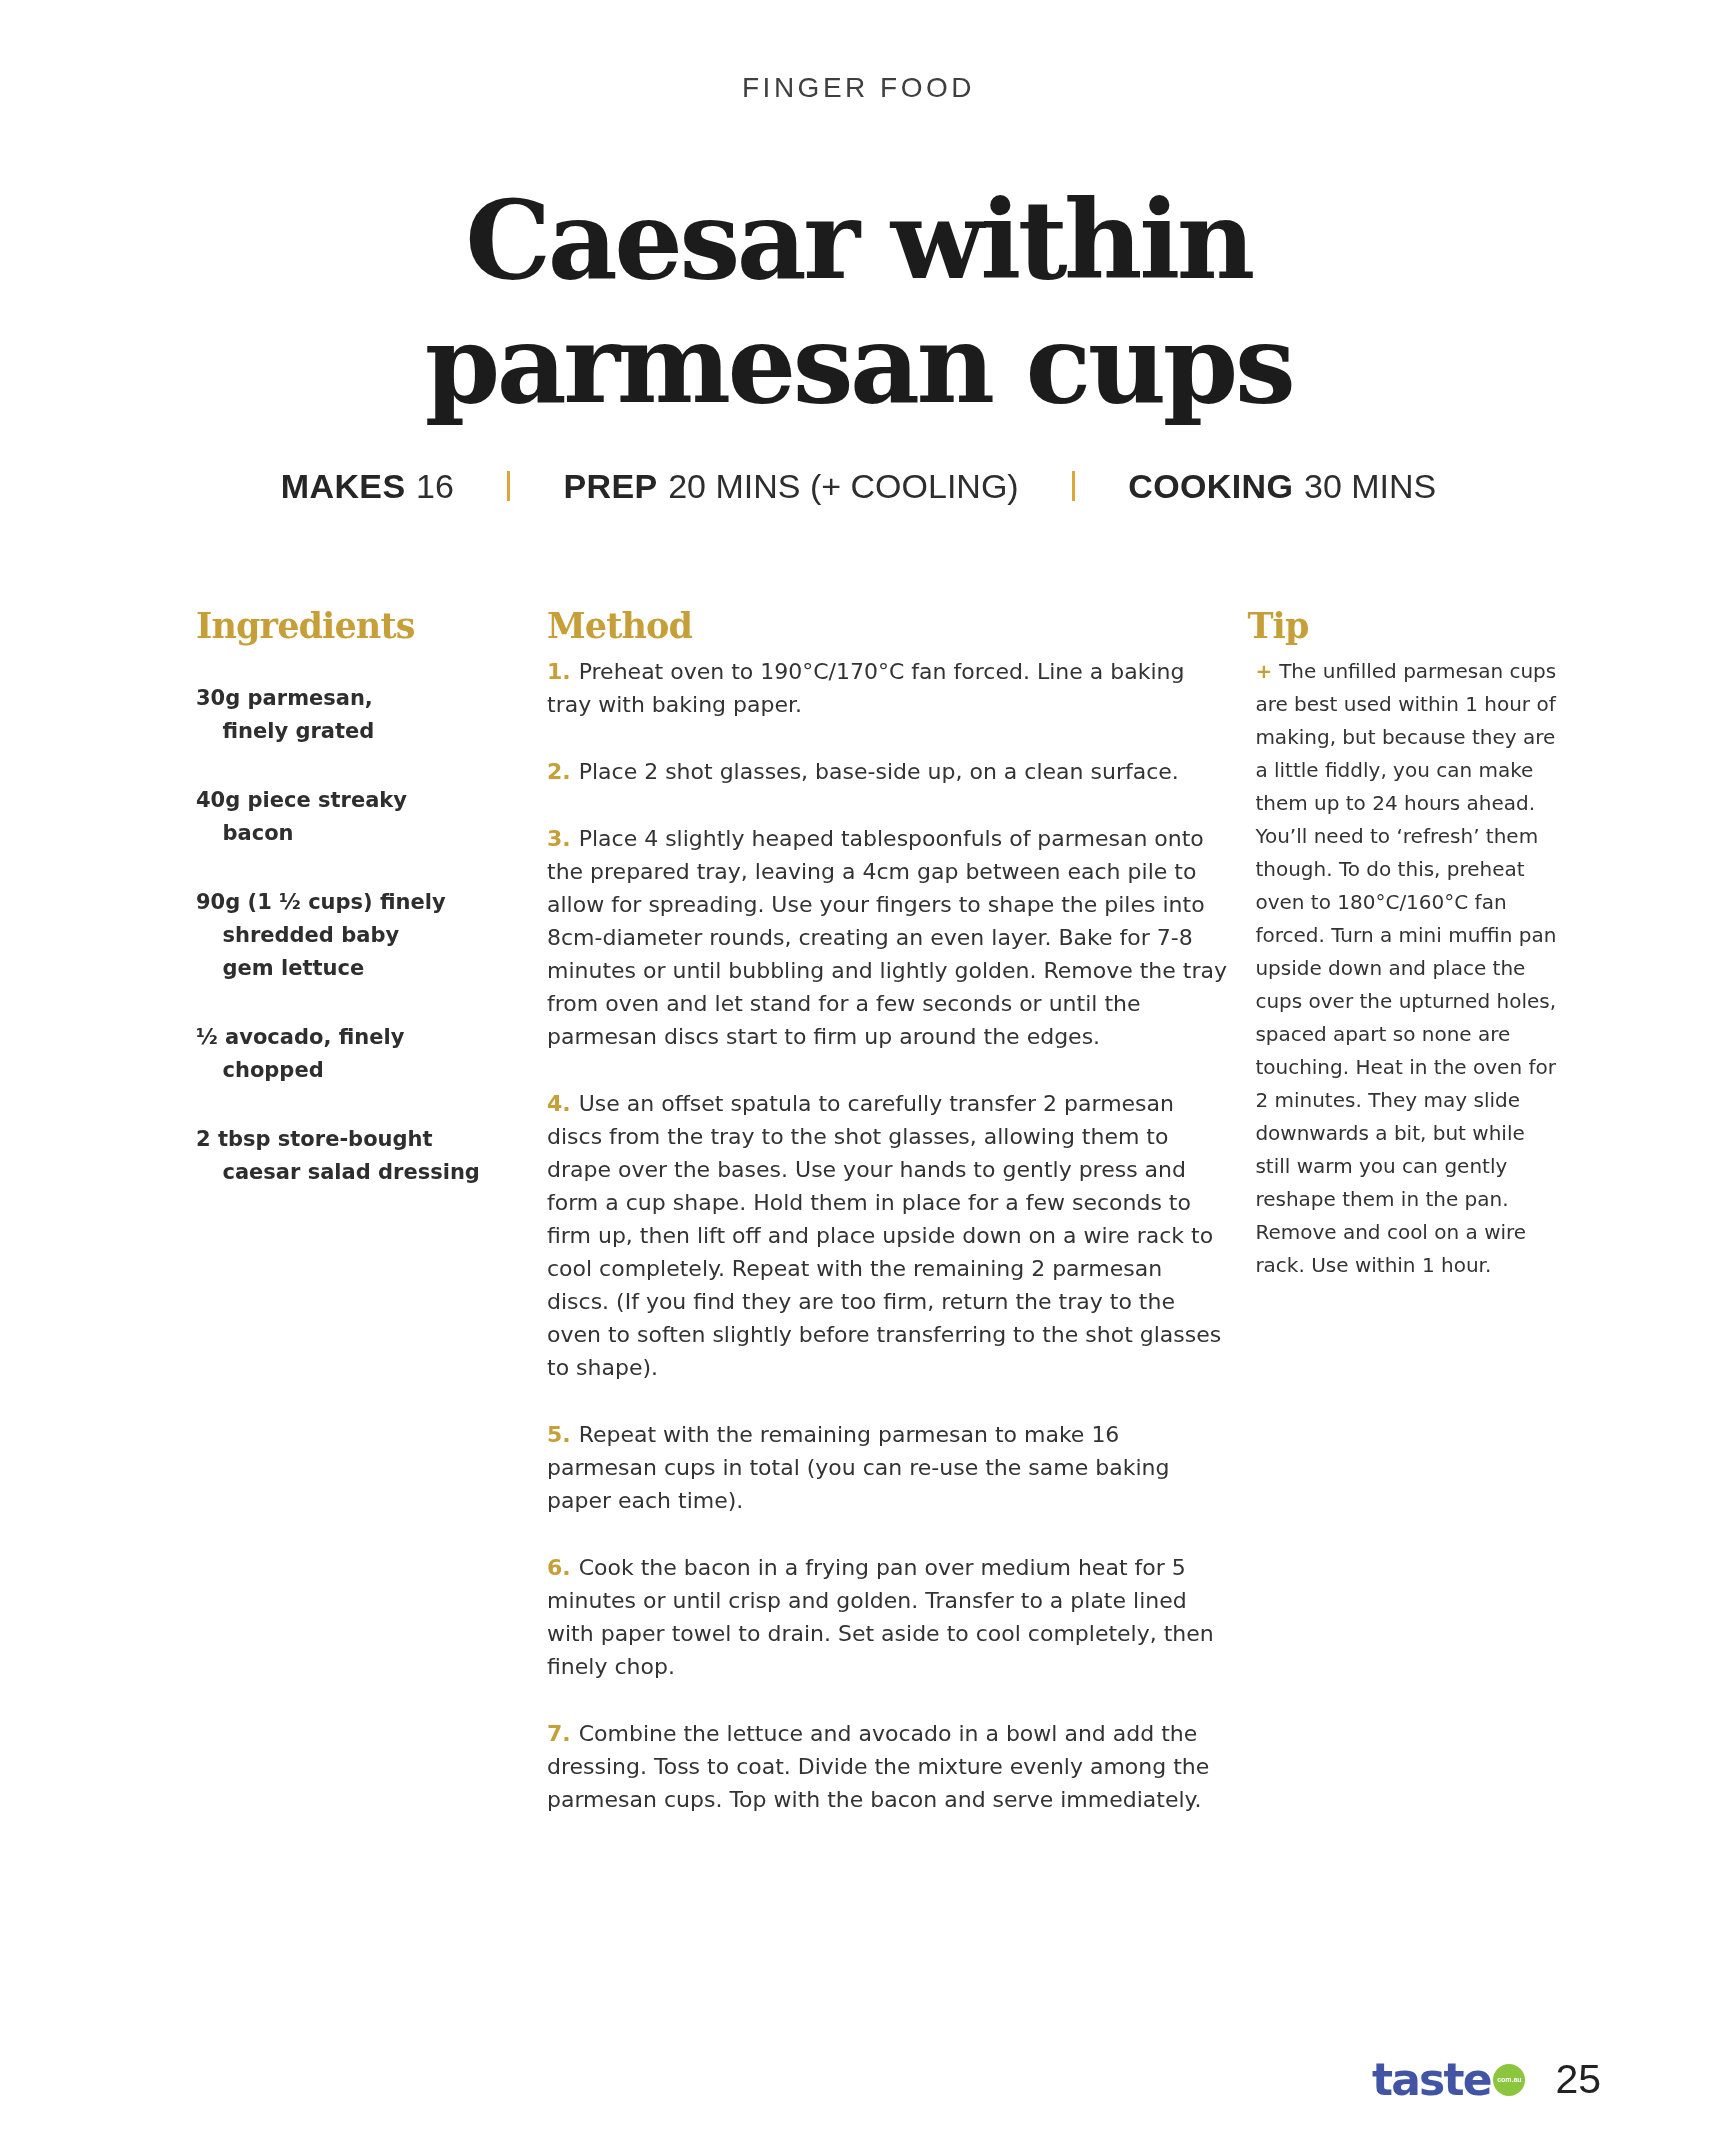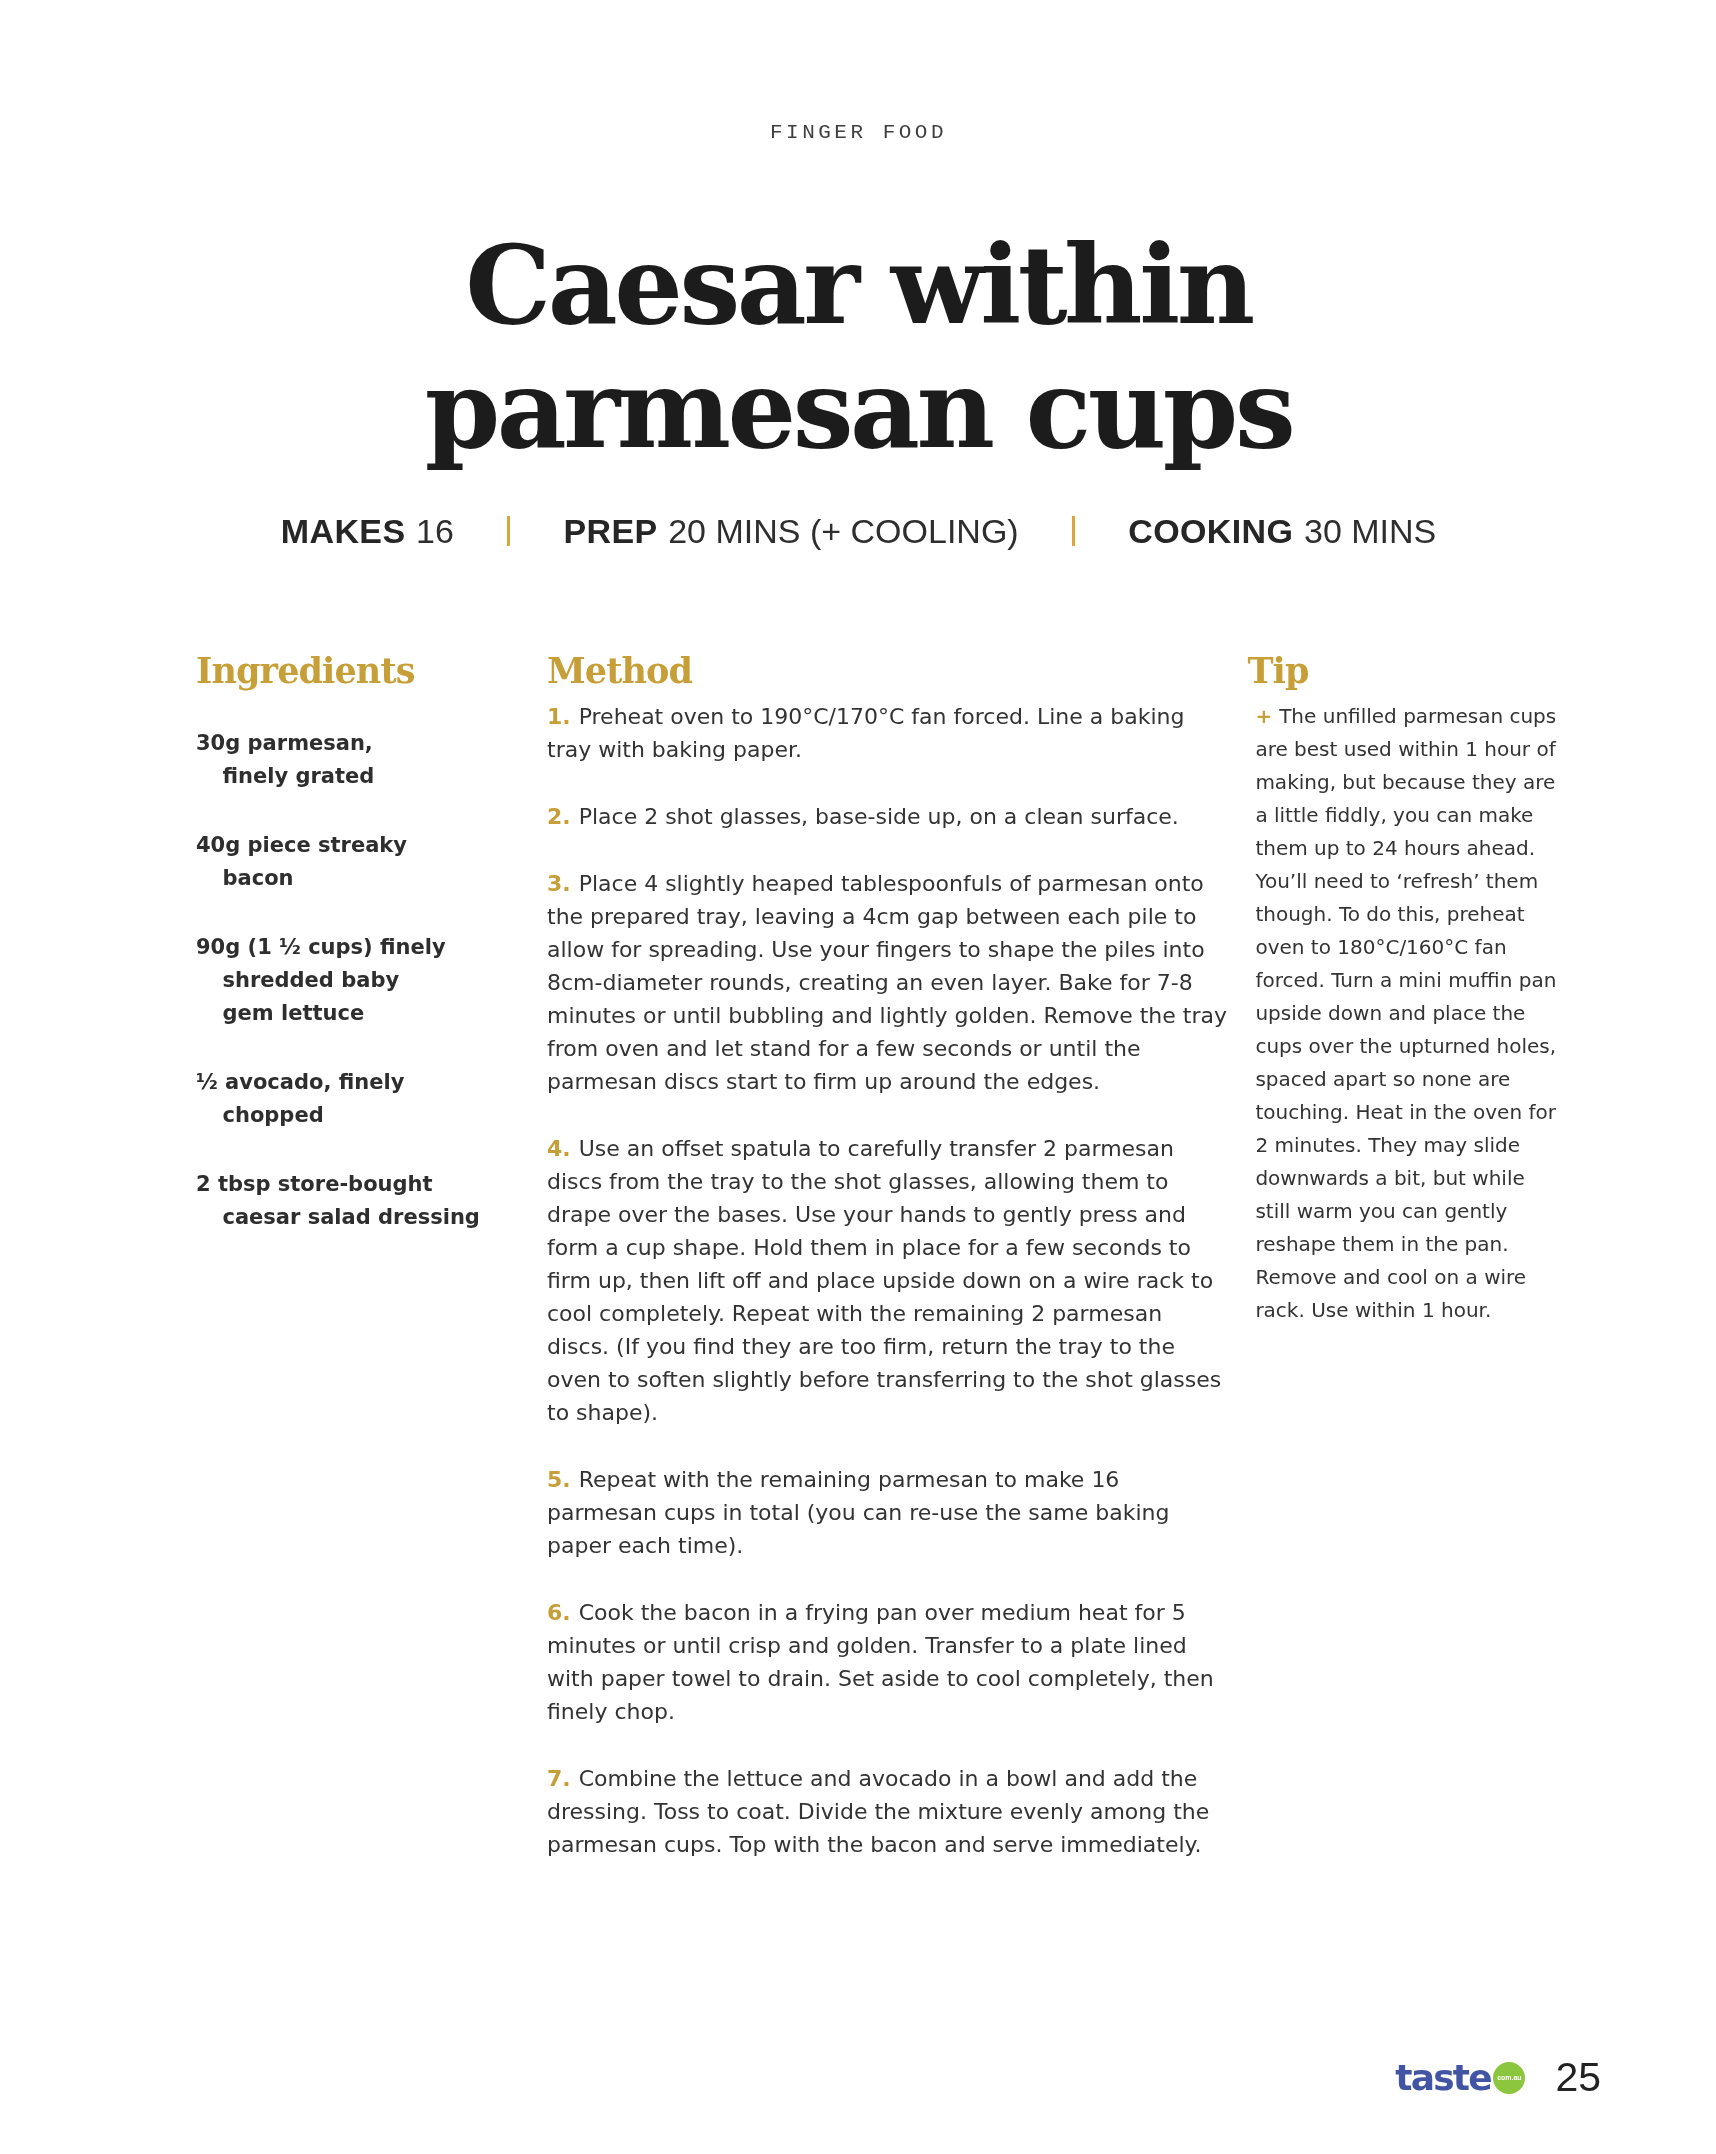--- a/index.html
+++ b/index.html
@@ -3,22 +3,22 @@
 <meta charset="utf-8">
 <style>
   :root{
     --gold:#C79F38; --divider:#DCA63B; --body-text:#333333; --ing-text:#2E2E2E;
     --title:#1C1C1C; --category:#3F3F3F; --brand-blue:#4254A4; --brand-green:#8CC63E;
     --pagenum:#222222;
   }
   html,body{margin:0;padding:0;background:#ffffff;}
   .page{position:relative;width:1717px;height:2154px;background:#ffffff;overflow:hidden;
         font-family:"DejaVu Sans",sans-serif;}
-  .category{padding-top:120px;text-align:center;font-family:Liberation Mono, monospace;
-        font-weight:400;font-size:21px;line-height:26.5px;letter-spacing:3.5px;color:var(--category);}
+  .category{padding-top:75px;text-align:center;font-family:Liberation Sans, sans-serif;
+        font-weight:400;font-size:28px;line-height:26.5px;letter-spacing:3.5px;color:var(--category);}
   .title{margin:76px auto 0;max-width:935px;text-align:center;
         font-family:"DejaVu Serif",serif;font-weight:700;font-size:108px;line-height:1.15;
         letter-spacing:-3.5px;color:var(--title);}
   .meta{margin-top:41px;display:flex;justify-content:center;align-items:center;
         font-family:"Liberation Sans",sans-serif;font-size:34px;color:#2b2b2b;gap:30px;}
   .meta-item{display:inline-flex;align-items:baseline;}
   .meta-label{font-weight:700;letter-spacing:0.4px;color:#262626;}
   .meta-value{margin-left:10.6px;font-weight:400;color:#2e2e2e;}
   .meta-bar{width:3.5px;height:30px;background:var(--divider);margin:0 23px;display:inline-block;}
   .columns{display:flex;align-items:flex-start;margin:99px 0 0 196px;}
@@ -30,21 +30,21 @@
   .ing-list{list-style:none;margin:0;padding:0;font-weight:700;font-size:21px;line-height:33px;
         color:var(--ing-text);}
   .ing-item{white-space:nowrap;margin-top:36px;}
   .ing-cont{padding-left:26.5px;}
   .step{margin:0 0 34px 0;font-size:22px;line-height:33px;color:var(--body-text);}
   .step-num{color:var(--gold);font-weight:700;margin-right:8px;}
   .tip-text{margin:8px;font-size:20px;line-height:33px;color:var(--body-text);}
   .tip-plus{color:var(--gold);font-weight:700;margin-right:7px;}
   .footer{position:absolute;top:2054px;right:116px;display:flex;align-items:center;}
   .brand{display:flex;align-items:center;}
-  .brand-word{font-family:"DejaVu Sans",sans-serif;font-weight:700;font-size:36px;
+  .brand-word{font-family:"DejaVu Sans",sans-serif;font-weight:700;font-size:44px;
         letter-spacing:-1.8px;color:var(--brand-blue);}
   .brand-dot{display:inline-flex;align-items:center;justify-content:center;width:32px;height:32px;
         border-radius:50%;background:var(--brand-green);color:#ffffff;
         font-family:"Liberation Sans",sans-serif;font-weight:700;font-size:7px;line-height:8px;
         margin-left:2.6px;text-align:center;overflow:hidden;}
   .page-num{margin-left:30px;font-family:"Liberation Sans",sans-serif;font-size:41px;
         color:var(--pagenum);}
 </style>
 </head>
 <body>

